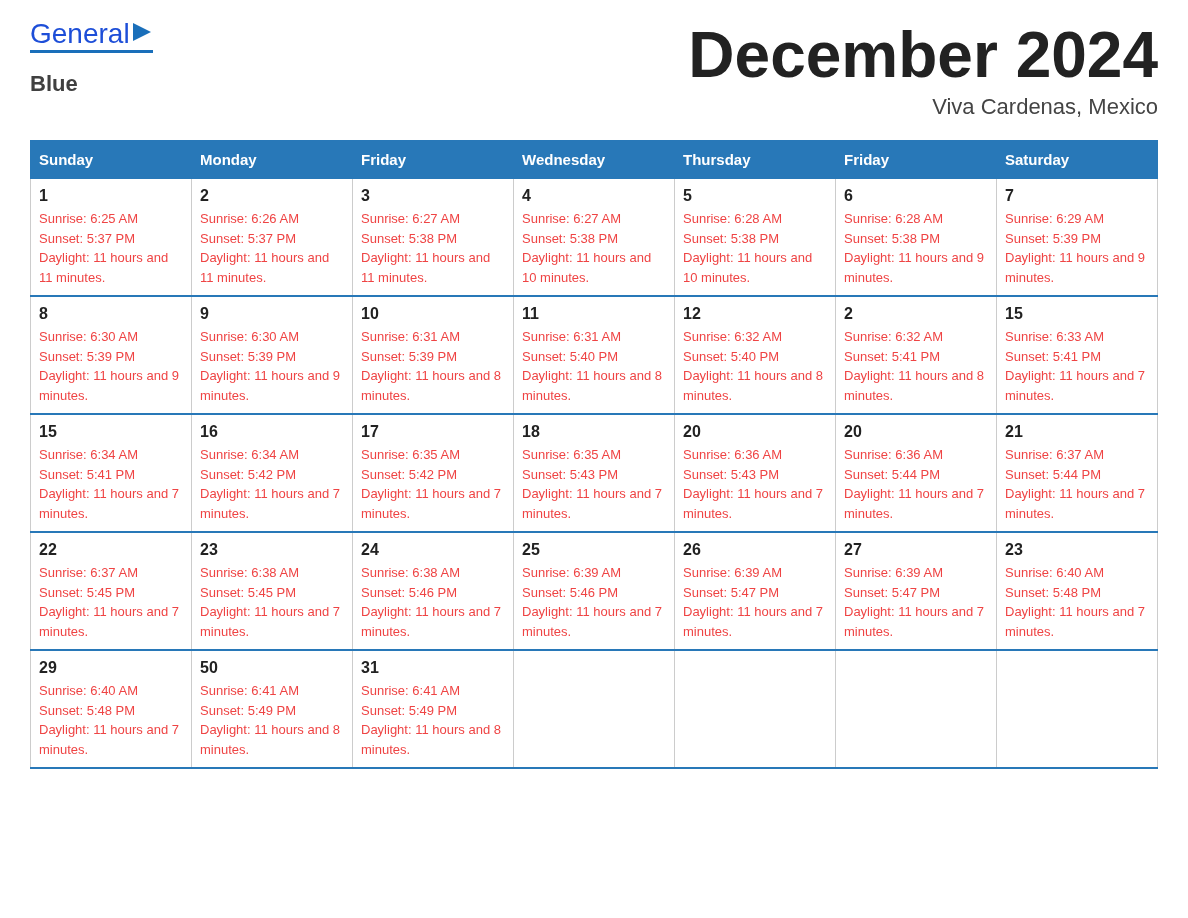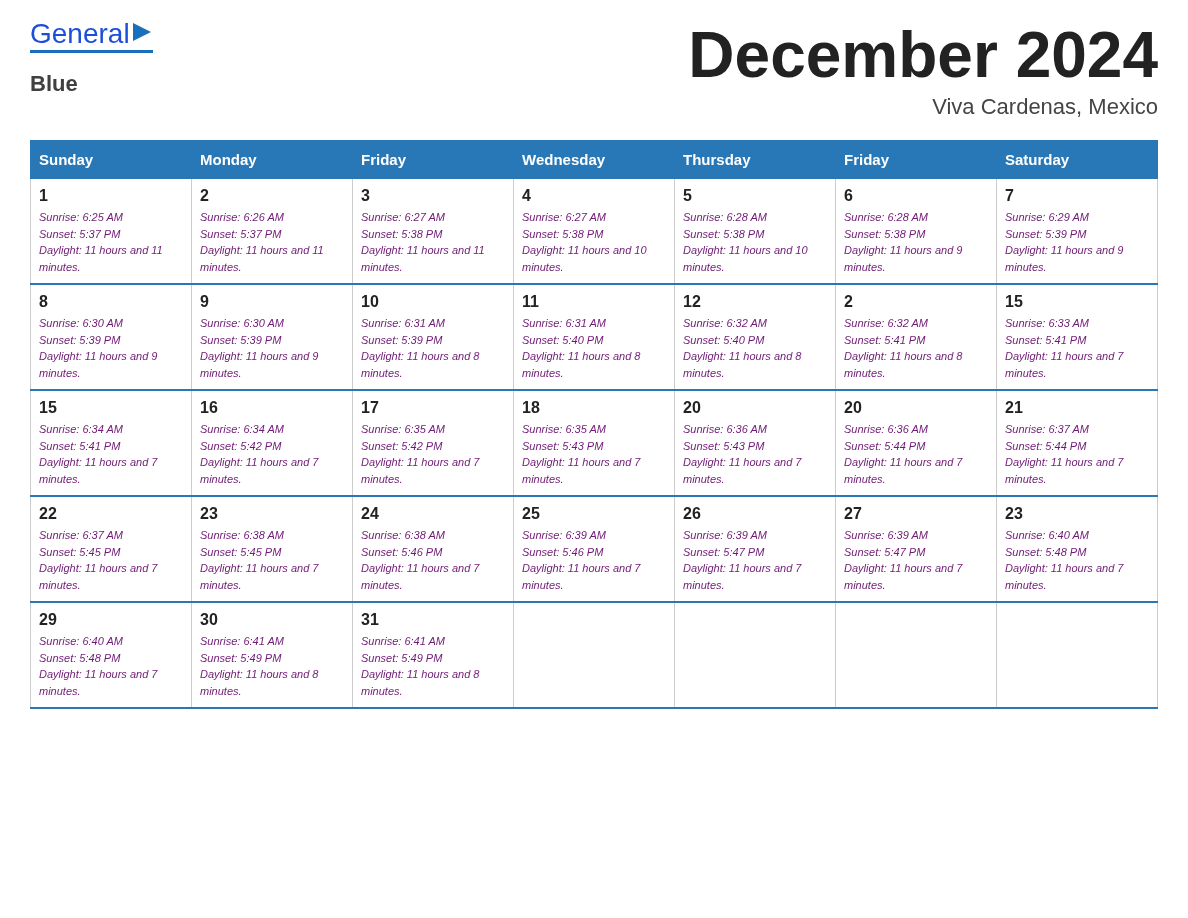--- a/index.html
+++ b/index.html
@@ -77,24 +77,23 @@
       min-height: 90px;
     }
     .day-num {
       font-size: 16px;
       font-weight: bold;
       color: #222;
       display: block;
       margin-bottom: 4px;
     }
     .day-info {
-      font-size: 11px;
-      color: #701a75;
+      font-size: 13px;
+      color: #ef4444;
       line-height: 1.5;
-      font-style: italic;
     }
     tbody tr {
       border-bottom: 2px solid #2878b8;
     }
     tbody td:first-child {
       border-left: 1px solid #ccc;
     }
     .empty-cell {
       background: #fff;
     }
@@ -251,21 +250,21 @@
           <span class="day-num">23</span>
           <div class="day-info">Sunrise: 6:40 AM<br>Sunset: 5:48 PM<br>Daylight: 11 hours and 7 minutes.</div>
         </td>
       </tr>
       <tr>
         <td>
           <span class="day-num">29</span>
           <div class="day-info">Sunrise: 6:40 AM<br>Sunset: 5:48 PM<br>Daylight: 11 hours and 7 minutes.</div>
         </td>
         <td>
-          <span class="day-num">30</span>
+          <span class="day-num">50</span>
           <div class="day-info">Sunrise: 6:41 AM<br>Sunset: 5:49 PM<br>Daylight: 11 hours and 8 minutes.</div>
         </td>
         <td>
           <span class="day-num">31</span>
           <div class="day-info">Sunrise: 6:41 AM<br>Sunset: 5:49 PM<br>Daylight: 11 hours and 8 minutes.</div>
         </td>
         <td class="empty-cell"></td>
         <td class="empty-cell"></td>
         <td class="empty-cell"></td>
         <td class="empty-cell"></td>

